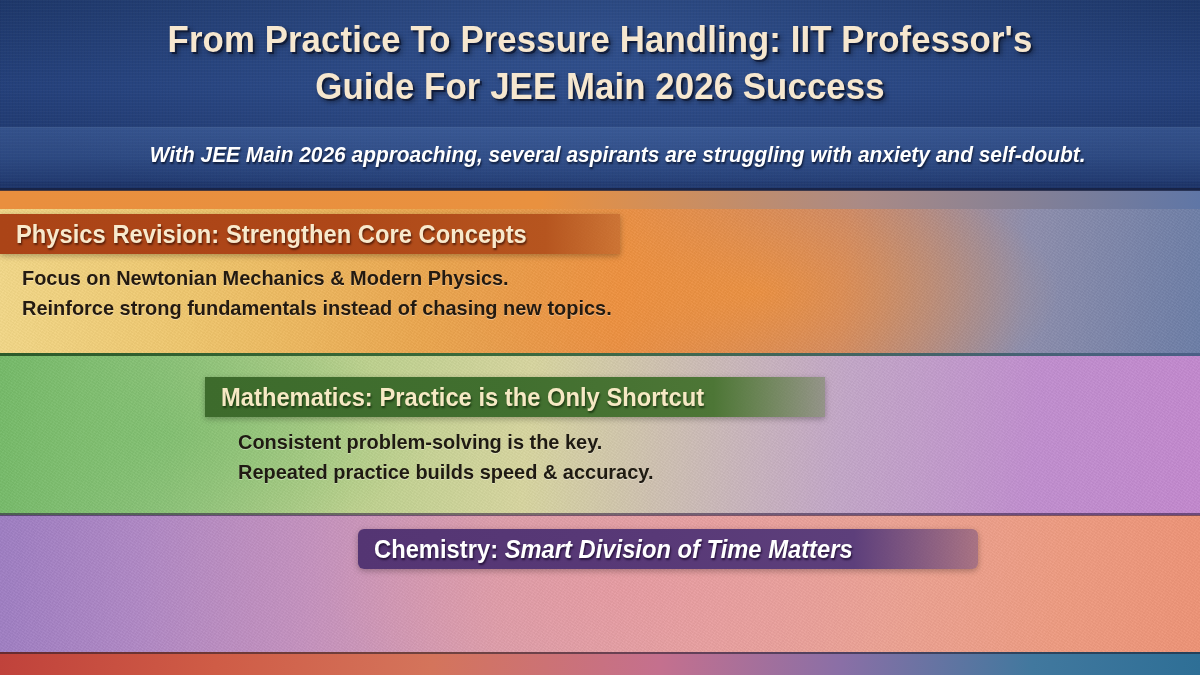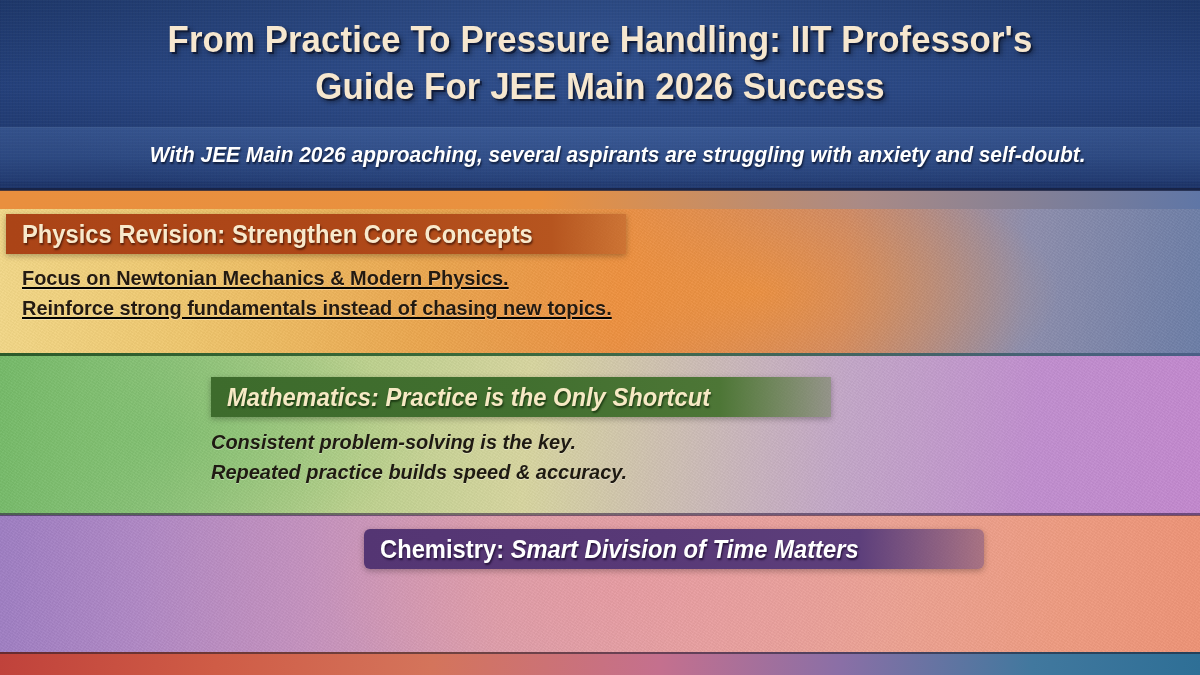--- a/index.html
+++ b/index.html
@@ -46,21 +46,20 @@
   .grain{
     position:absolute; inset:0; pointer-events:none; opacity:.5;
     background-image:
       repeating-linear-gradient(32deg, rgba(255,255,255,.05) 0 1px, rgba(0,0,0,.035) 1px 2.5px),
       repeating-linear-gradient(-57deg, rgba(255,255,255,.04) 0 1px, rgba(0,0,0,.03) 1px 3px);
   }
   .band{
     position:absolute; display:flex; align-items:center; z-index:6;
     padding:0 16px; height:40px;
     box-shadow:0 2px 6px rgba(0,0,0,.28);
-    margin-left:6px;
   }
   .band-txt{ font-size:25px; font-weight:bold; white-space:nowrap; transform:scaleX(.95); transform-origin:left center; }
   .band-txt .em{ font-weight:bold; }
   .body-lines{ position:absolute; z-index:6; }
   .bline{
     font-size:21px; font-weight:bold; color:#241a10; line-height:30px;
     text-shadow:0 1px 0 rgba(255,255,255,.35); transform:scaleX(.95); transform-origin:left center;
     white-space:nowrap;
   }
 
@@ -73,36 +72,35 @@
   }
   #sec-physics .top-strip{
     position:absolute; left:0; top:0; width:1200px; height:19px; z-index:4;
     background:linear-gradient(95deg,#e98f3e 0%, #e9913f 45%, #a98a86 72%, #5f76a6 100%);
   }
   #band-physics{
     left:0; top:24px; width:620px;
     background:linear-gradient(90deg,#ab4417 0%, #ae4718 55%, #b6551f 88%, rgba(182,93,40,.55) 100%);
   }
   #band-physics .band-txt{ color:#f8e9cc; text-shadow:1px 2px 2px rgba(60,18,4,.75); }
-  #phys-body{ left:22px; top:73px;text-decoration:underline; }
+  #phys-body{ left:22px; top:73px; }
 
   
   #sec-math{
     top:355px; height:160px;
     background:
       radial-gradient(ellipse 350px 150px at 14% 50%, rgba(120,190,105,.5) 0%, rgba(120,190,105,0) 75%),
       linear-gradient(95deg,#76bb6a 0%, #8ec47b 14%, #bdd28f 30%, #d8d6a0 44%, #cfc0b4 56%, #c4a8c9 70%, #c28fd0 86%, #c489cf 100%);
-    font-style: italic;
   }
   #band-math{
     left:205px; top:22px; width:620px;
     background:linear-gradient(90deg,#3d6b2c 0%, #416f2f 50%, #4d7636 82%, rgba(92,122,66,.45) 100%);
   }
   #band-math .band-txt{ color:#f6e9c4; text-shadow:1px 2px 2px rgba(18,42,10,.75); }
-  #math-body{ left:211px; top:72px; }
+  #math-body{ left:238px; top:72px; }
   #math-body .bline{ color:#1f1a12; }
 
   
   #sec-chem{
     top:515px; height:137px;
     background:
       radial-gradient(ellipse 400px 160px at 52% 55%, rgba(236,150,160,.45) 0%, rgba(236,150,160,0) 75%),
       linear-gradient(95deg,#9f7fc4 0%, #b189c6 12%, #c693bf 26%, #dda0ad 42%, #e8a3a2 58%, #eda394 74%, #ef9c82 88%, #ef9477 100%);
   }
   #band-chem{

